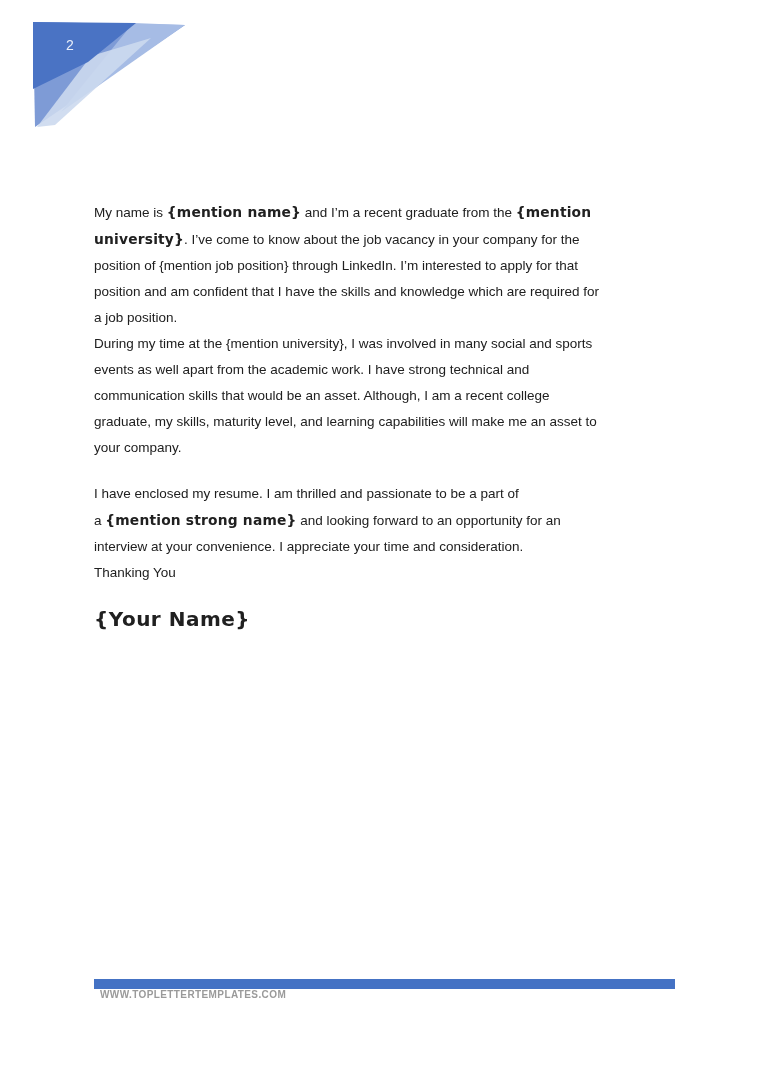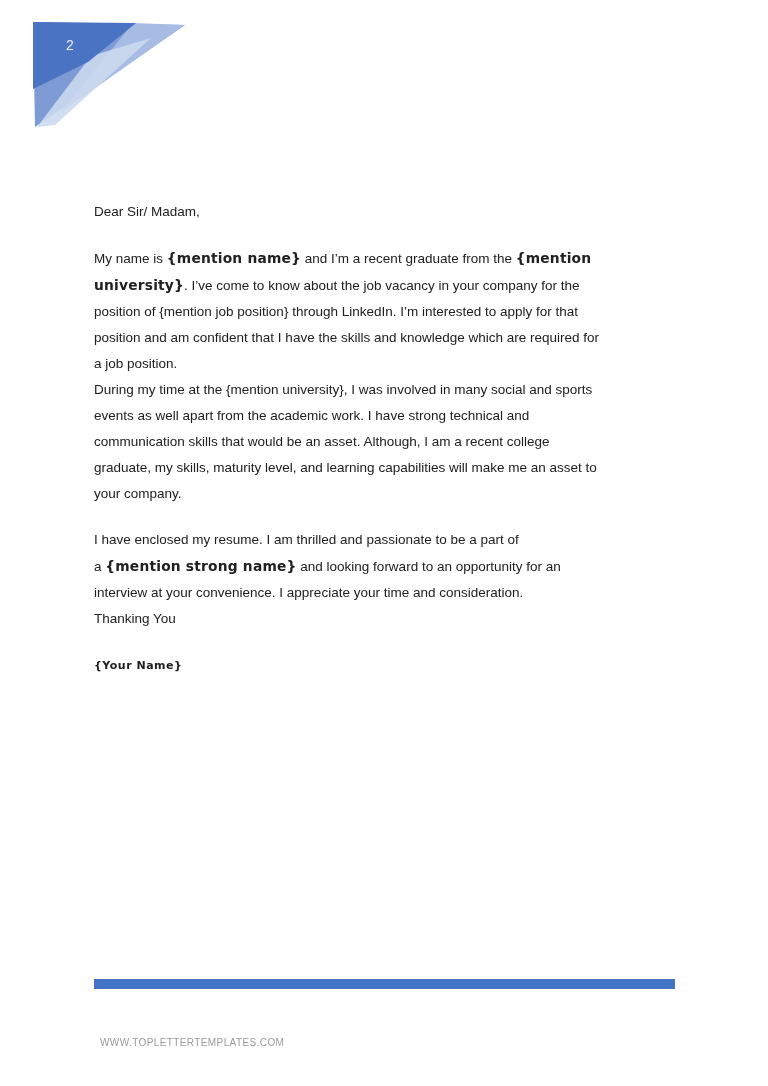--- a/index.html
+++ b/index.html
@@ -49,57 +49,57 @@
   }
   .block + .block { margin-top: 20px; }
   .ph {
     font-family: "DejaVu Sans", sans-serif;
     font-weight: bold;
     font-size: 13.8px;
     letter-spacing: 0.2px;
     line-height: 26px;
   }
   .block.signature .ph {
-    font-size: 11px;
+    font-size: 20px;
     letter-spacing: 0.5px;
   }
 
   
   .footer-bar {
     position: absolute;
     left: 94px;
     top: 979px;
     width: 581px;
     height: 10px;
     background: #4472c4;
   }
   .footer-site {
     position: absolute;
     left: 100px;
-    top: 1037px;
+    top: 989px;
     font-size: 10px;
     letter-spacing: 0.4px;
     color: #9a9a9a;
+    font-weight: bold;
   }
 </style>
 </head>
 <body>
 
 <div class="page">
 
   <svg class="corner-decoration" viewBox="0 0 152 105" xmlns="http://www.w3.org/2000/svg">
     <polygon points="0,0 152,3 2,105" fill="#7e9bd6"></polygon>
     <polygon points="100,1 152,3 28,90" fill="#a6bce5"></polygon>
     <polygon points="58,34 118,16 22,103 4,105" fill="#ccd9ee" opacity="0.9"></polygon>
     <polygon points="0,0 103,1 55,40 0,67" fill="#4a73c4"></polygon>
   </svg>
   <div class="page-num">2</div>
 
   <div class="letter-body">
-      <p class="block"><span>Dear Sir/ Madam,</span></p>
       <p class="block"><span>My name is </span><span class="ph">{mention name}</span><span> and I’m a recent graduate from the </span><span class="ph">{mention
 university}</span><span>. I’ve come to know about the job vacancy in your company for the
 position of {mention job position} through LinkedIn. I’m interested to apply for that
 position and am confident that I have the skills and knowledge which are required for
 a job position.
 During my time at the {mention university}, I was involved in many social and sports
 events as well apart from the academic work. I have strong technical and
 communication skills that would be an asset. Although, I am a recent college
 graduate, my skills, maturity level, and learning capabilities will make me an asset to
 your company.</span></p>

